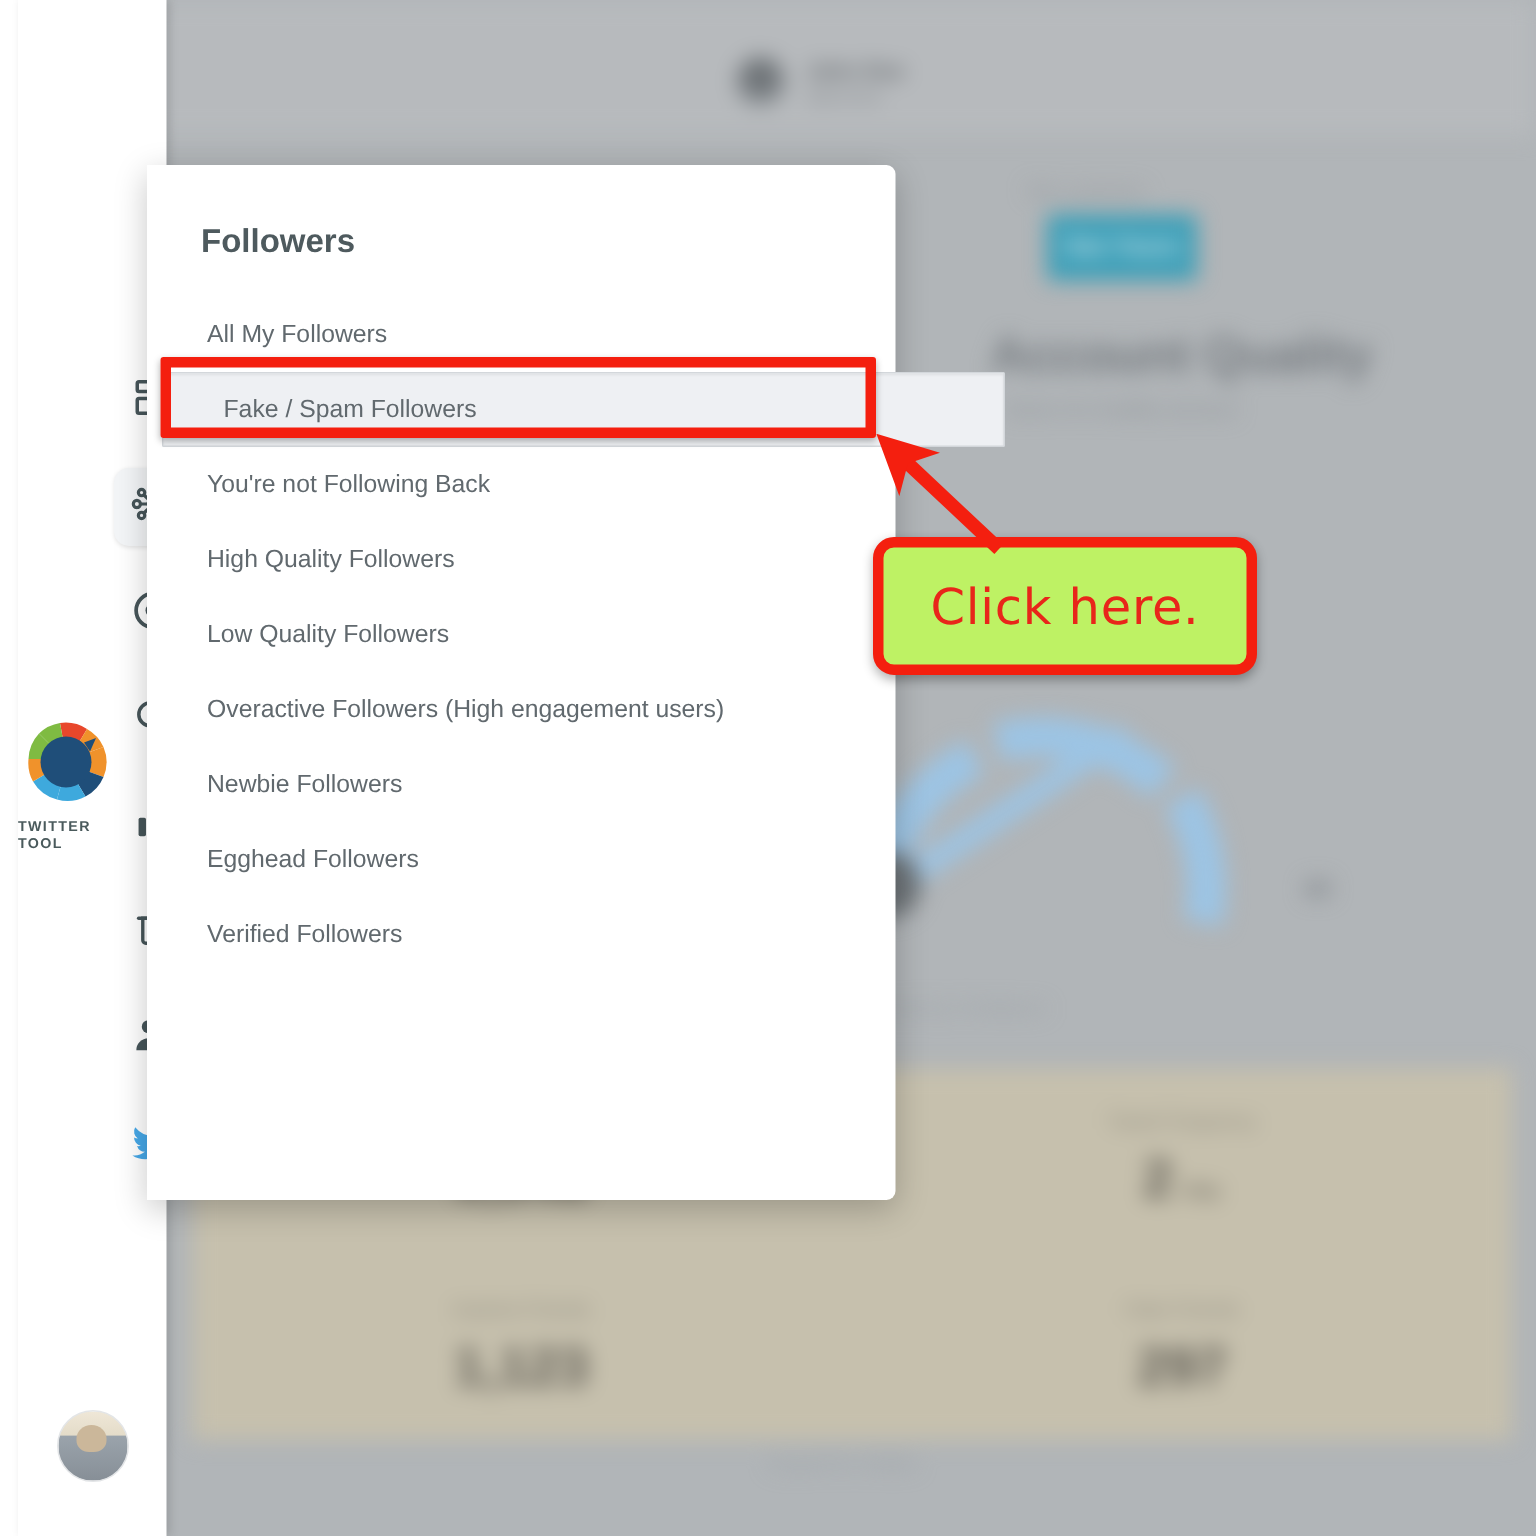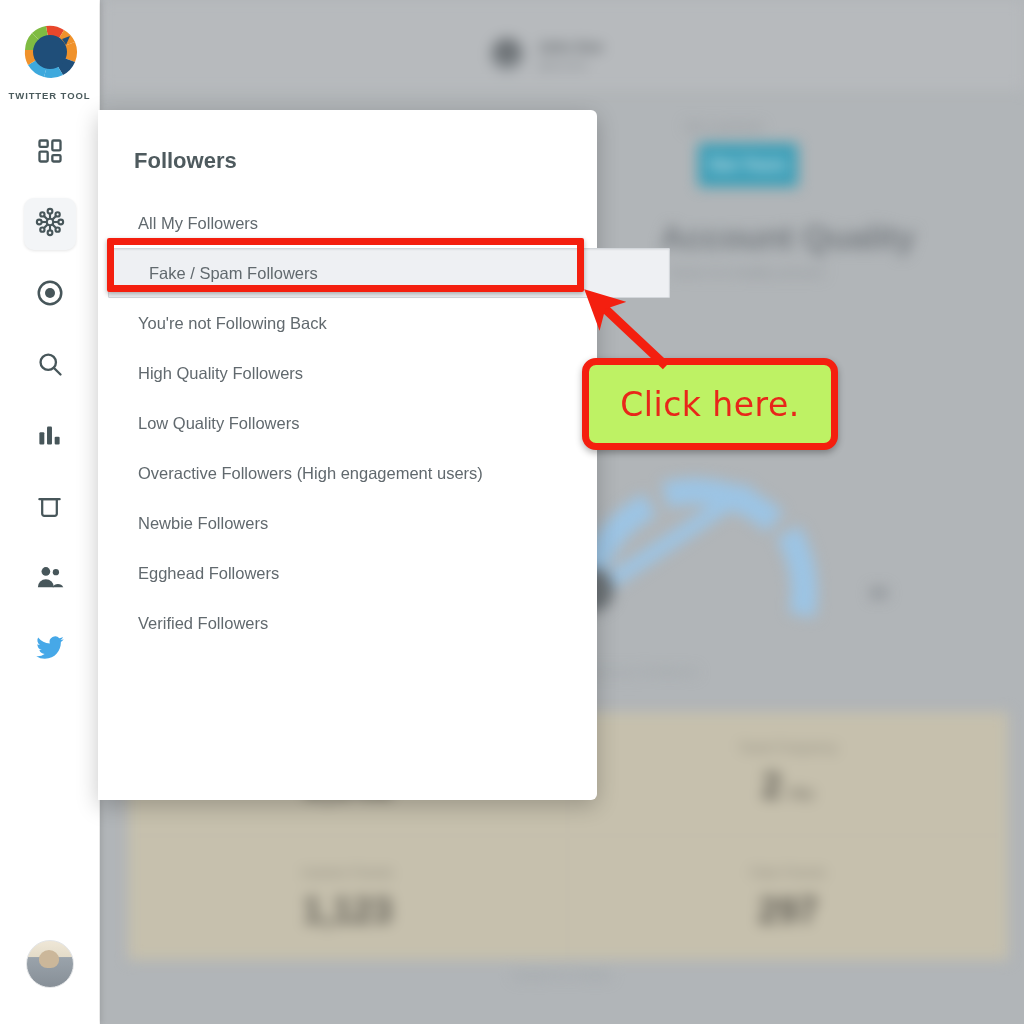--- a/index.html
+++ b/index.html
@@ -124,27 +124,27 @@
   .stat-value { font-size: 36px; font-weight: 700; color: #5f5c54; }
   .stat-value .suffix { font-size: 14px; font-weight: 400; margin-left: 6px; }
   .stat-foot {
     position: absolute; left: 0; top: 968px; width: 924px;
     text-align: center; font-size: 12px; color: #9aa0a4;
   }
 
   
   .sidebar {
     position: absolute;
-    left: 0; top: 0;
+    left: 12px; top: 0;
     width: 99px; height: 1024px;
     background: #ffffff;
     box-shadow: 2px 0 6px rgba(0,0,0,.13);
     z-index: 30;
     display: flex;
-    flex-direction: column;
+    flex-direction: row;
     align-items: center;
   }
   .brand { margin-top: 22px; display: flex; flex-direction: column; align-items: center; }
   .brand-mark { width: 64px; height: 62px; position: relative; }
   .brand-name {
     margin-top: 6px;
     font-size: 9.5px;
     font-weight: 700;
     letter-spacing: .9px;
     color: #4a5a5c;

